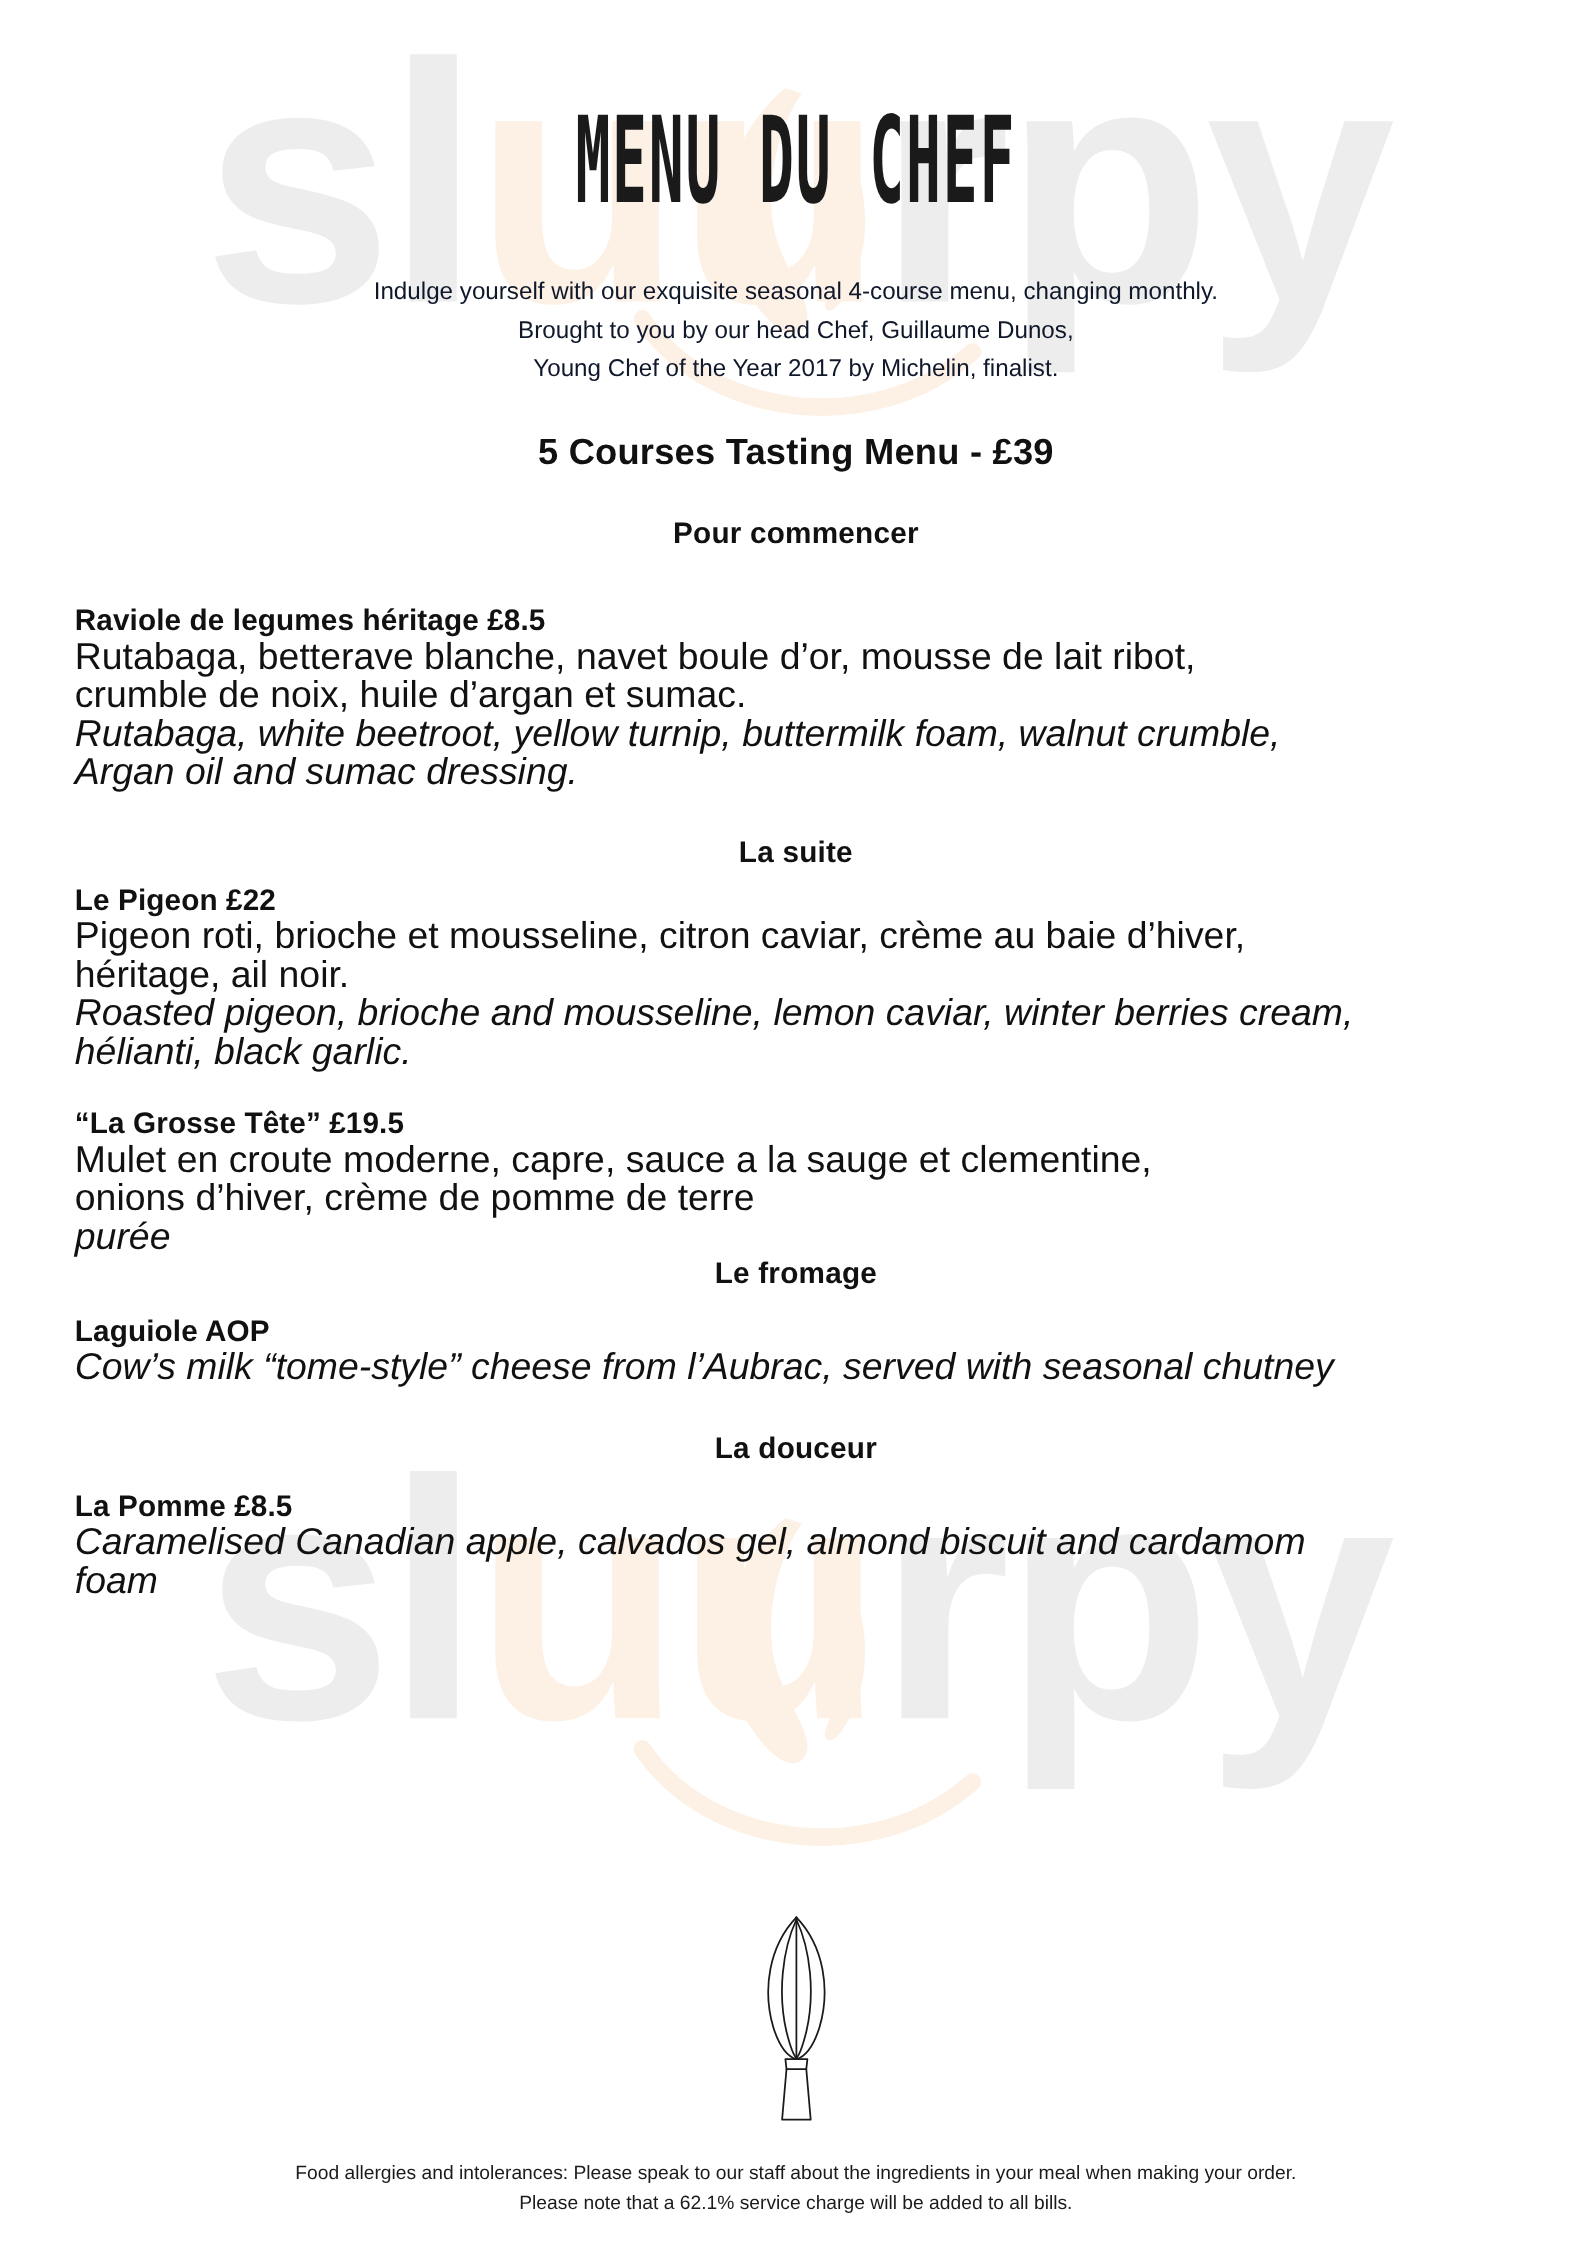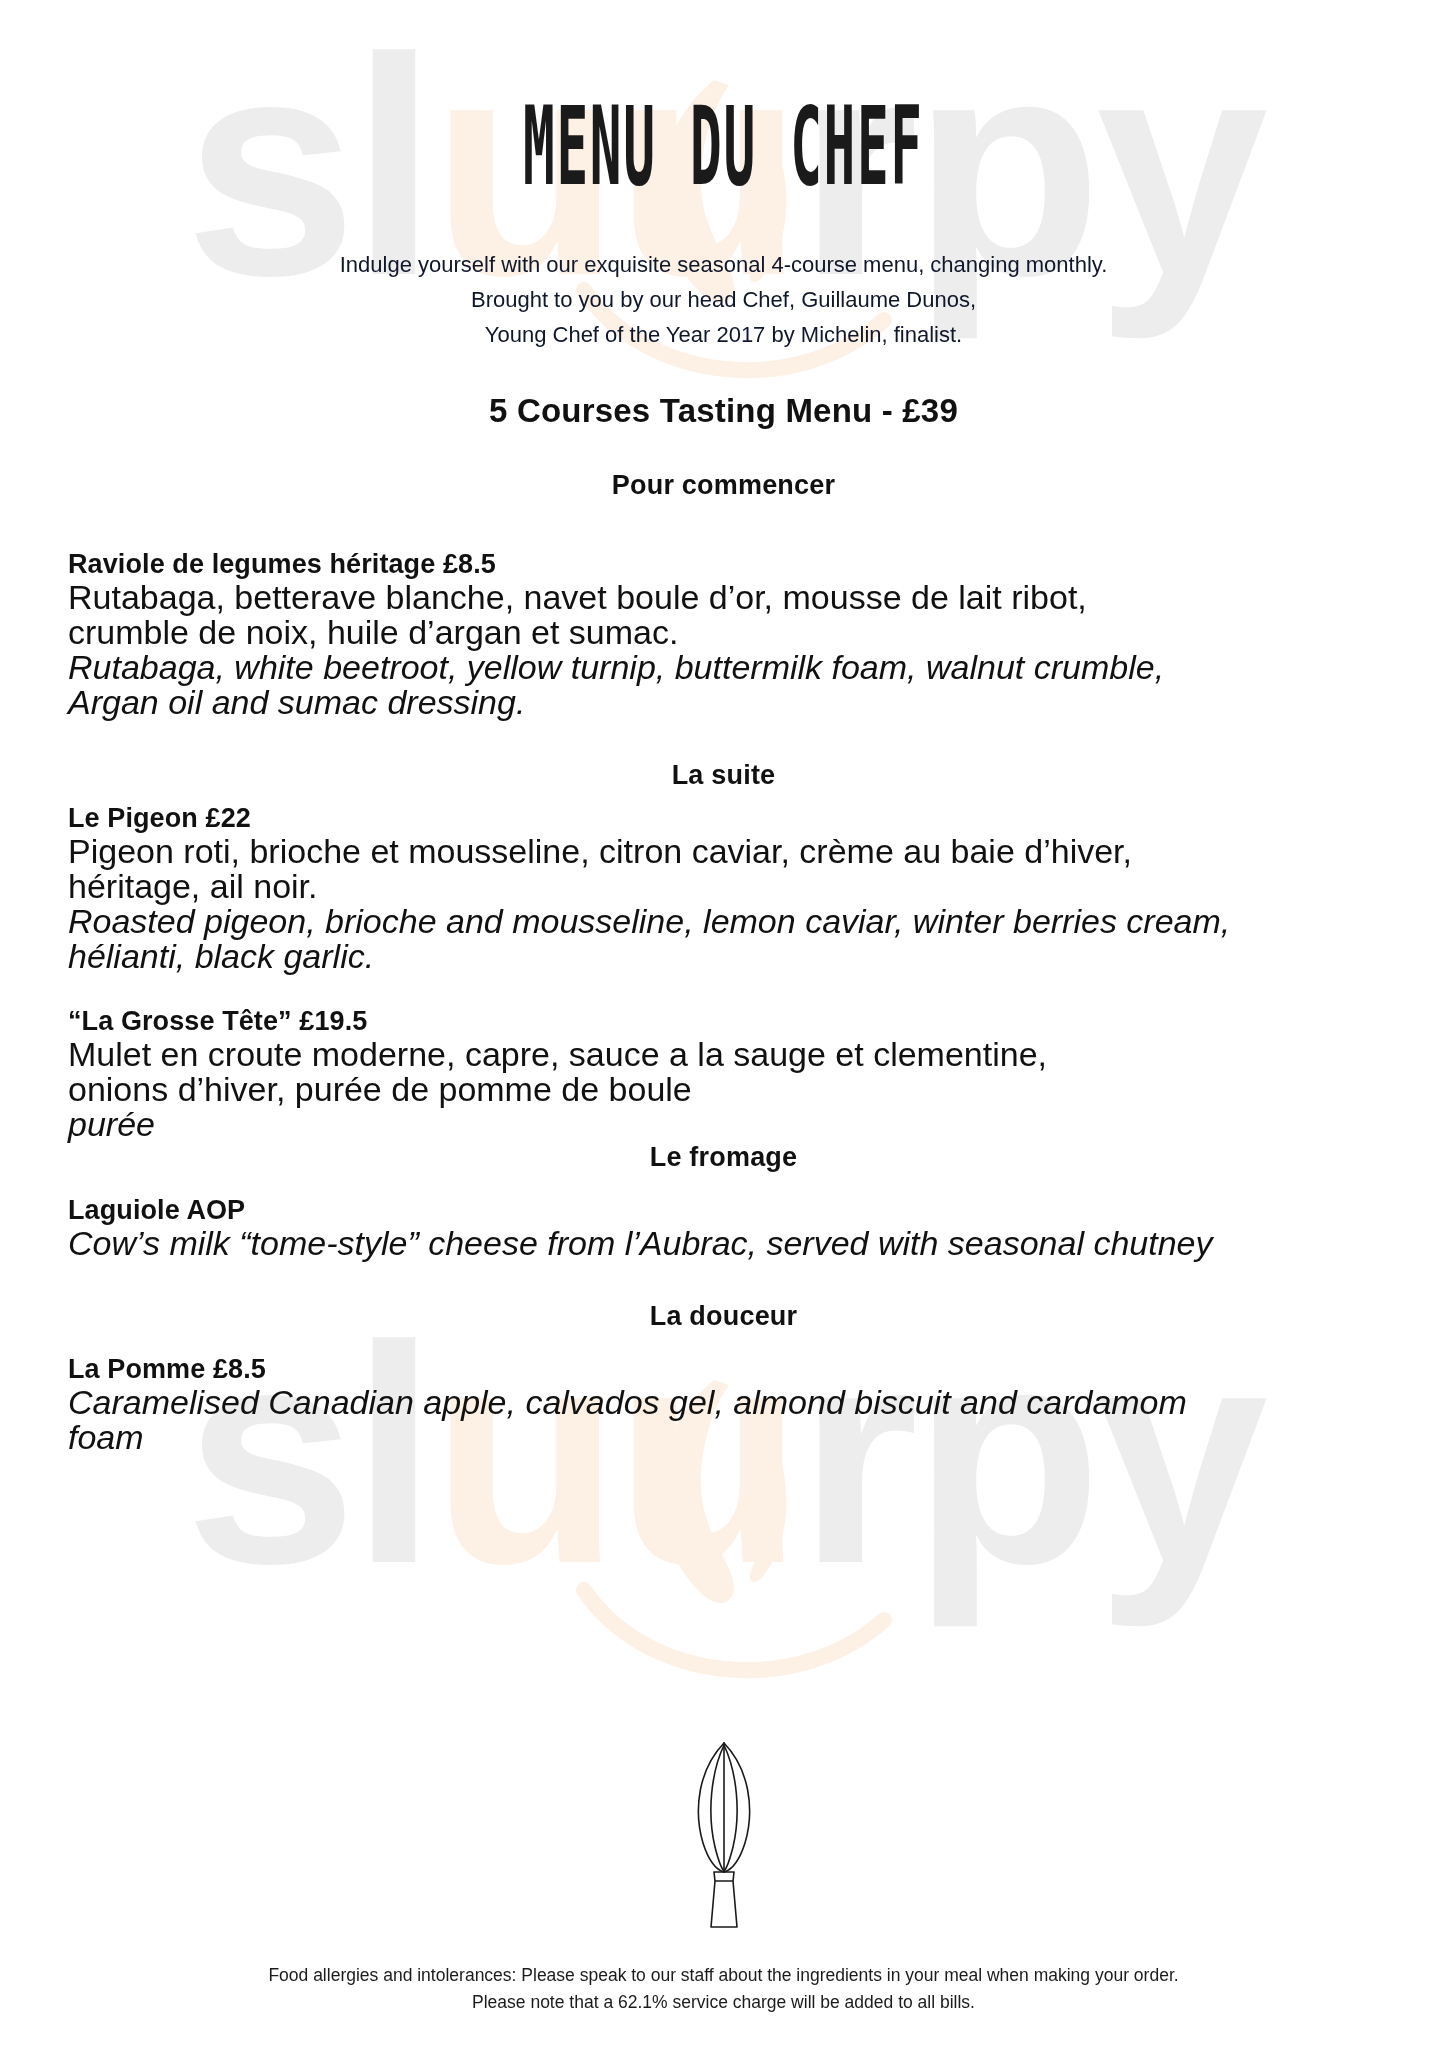--- a/index.html
+++ b/index.html
@@ -210,21 +210,21 @@
   </div>
   <div class="desc en">
     <div>Roasted pigeon, brioche and mousseline, lemon caviar, winter berries cream,</div>
     <div>hélianti, black garlic.</div>
   </div>
 
   <div class="sp-b"></div>
   <p class="dish-name">“La Grosse Tête”  £19.5</p>
   <div class="desc fr">
     <div>Mulet en croute moderne, capre, sauce a la sauge et clementine,</div>
-    <div>onions d’hiver, purée de pomme de boule</div>
+    <div>onions d’hiver, crème de pomme de terre</div>
   </div>
   <div class="desc en">
     <div>purée</div>
   </div>
 
   <p class="course-head">Le fromage</p>
 
   <div class="sp-c"></div>
   <p class="dish-name">Laguiole AOP</p>
   <div class="desc en">

